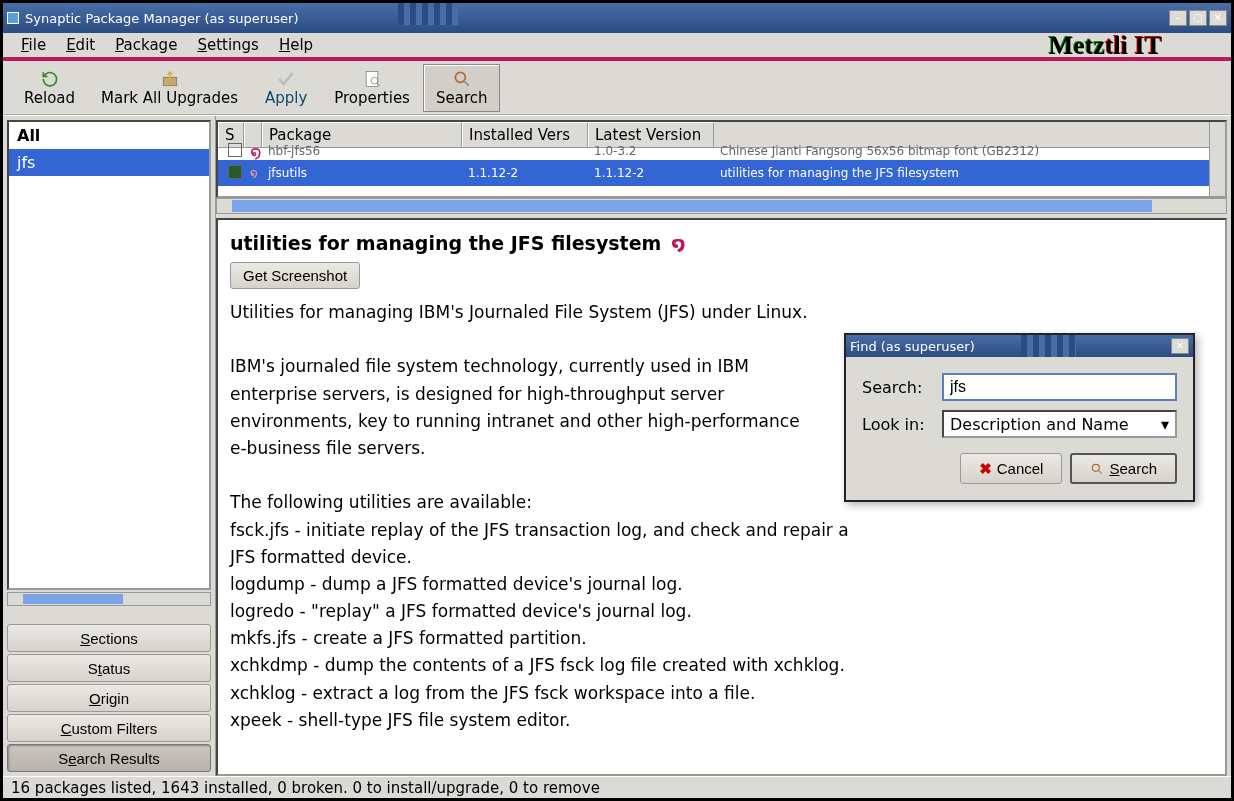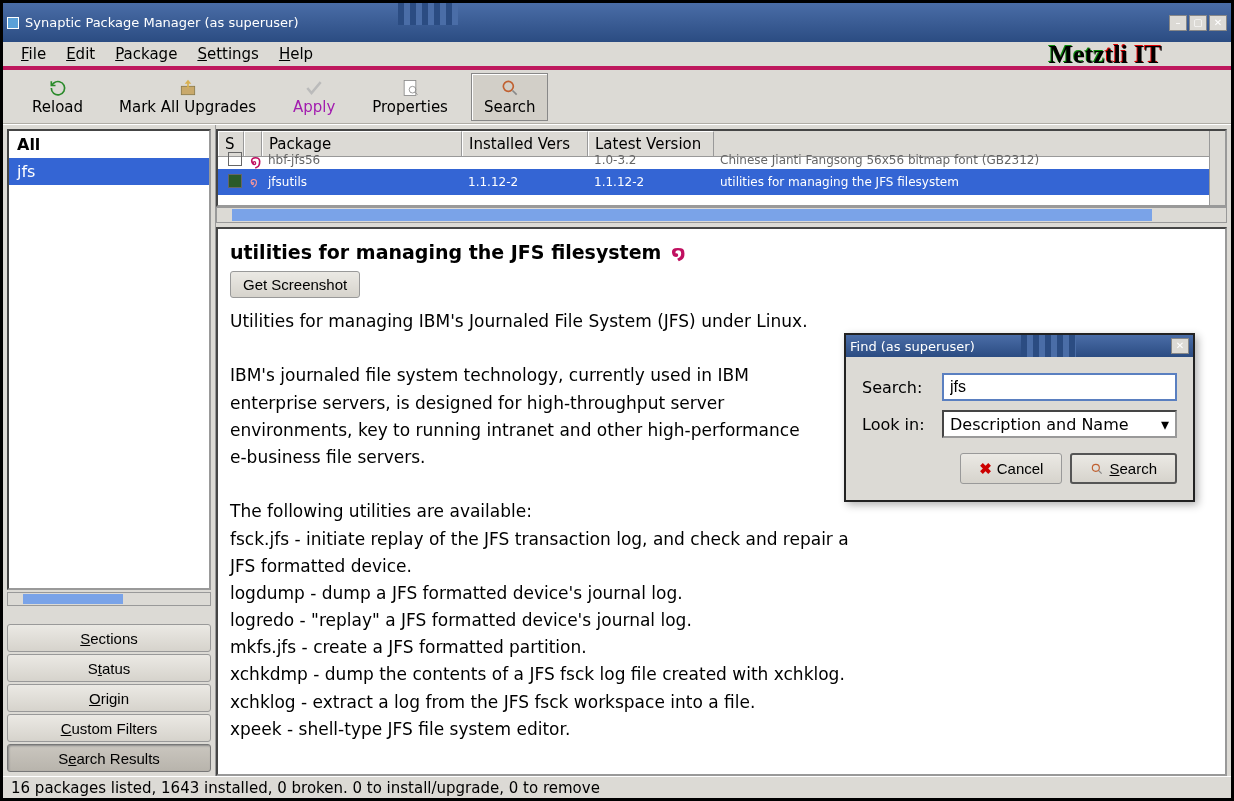--- a/index.html
+++ b/index.html
@@ -1,31 +1,31 @@
 <!DOCTYPE html>
 <html><head>
 <meta charset="utf-8">
 <style>
 *{box-sizing:border-box;margin:0;padding:0}
 body{font-family:"DejaVu Sans",Arial,sans-serif;font-size:15px;background:#dcdad5;width:1234px;height:801px;overflow:hidden;position:relative}
 .window{border:3px solid #000;width:1234px;height:801px;display:flex;flex-direction:column}
-.titlebar{background:linear-gradient(#4a6da7,#2b4c82);color:#fff;height:39px;display:flex;align-items:center;padding:8px 4px;font-size:13px;position:relative}
+.titlebar{background:linear-gradient(#4a6da7,#2b4c82);color:#fff;height:30px;display:flex;align-items:center;padding:8px 4px;font-size:13px;position:relative}
 .titlebar .tb-icon{width:12px;height:12px;background:#5aa0d8;border:1px solid #fff;margin-right:6px}
 .titlebar .title-text{flex:1}
 .title-squig{position:absolute;left:395px;top:0;width:60px;height:22px;background:repeating-linear-gradient(90deg,#2b4c82 0 6px,#4a6da7 6px 12px)}
 .win-controls{display:flex;gap:2px}
 .win-btn{width:18px;height:16px;background:#dcdad5;border:1px solid #888;font-size:10px;text-align:center;line-height:13px;cursor:pointer}
 .menubar{background:#dcdad5;height:28px;display:flex;align-items:center;padding:0 10px;gap:4px;border-bottom:4px solid #be185d}
 .menu-item{padding:2px 8px;cursor:pointer}
 .menu-item u{text-decoration:underline}
 .branding{margin-left:auto;margin-right:60px;font-family:"Old English",serif;font-size:26px;font-weight:bold;background:linear-gradient(90deg,#0a8a0a 0 50%,#d00 50% 100%);-webkit-background-clip:text;background-clip:text;color:transparent;text-shadow:1px 1px #000}
-.toolbar{background:#dcdad5;height:54px;display:flex;align-items:center;padding:4px 16px;gap:10px;border-bottom:1px solid #b0ada6}
+.toolbar{background:#dcdad5;height:54px;display:flex;align-items:center;padding:4px 8px;gap:0;border-bottom:1px solid #b0ada6}
 .tb-btn{display:flex;flex-direction:column;align-items:center;justify-content:center;min-width:70px;height:48px;padding:0 12px;border:1px solid transparent;cursor:pointer;font-size:15px}
 .tb-btn.active{border:1px solid #888;background:#d2cfc8;box-shadow:inset 1px 1px #fff}
-.tb-btn.disabled{color:#a21caf}
+.tb-btn.disabled{color:#0c4a6e}
 .tb-icon-svg{width:20px;height:20px}
 .main-content{flex:1;display:flex;border-top:1px solid #fff;overflow:hidden}
 .sidebar{width:213px;display:flex;flex-direction:column;border-right:1px solid #999;padding:4px}
 .sidebar-list{flex:1;background:#fff;border:2px inset #999;overflow:hidden}
 .sidebar-item{padding:4px 8px;font-size:16px;cursor:pointer}
 .sidebar-item.bold{font-weight:bold}
 .sidebar-item.sel{background:#3465d4;color:#fff}
 .sidebar-scroll{height:14px;background:#dcdad5;border:1px solid #999;position:relative;margin:2px 0}
 .sidebar-scroll-thumb{position:absolute;left:15px;top:1px;width:100px;height:10px;background:#7aa3e8}
 .sidebar-buttons{display:flex;flex-direction:column;gap:2px;margin-top:16px}

